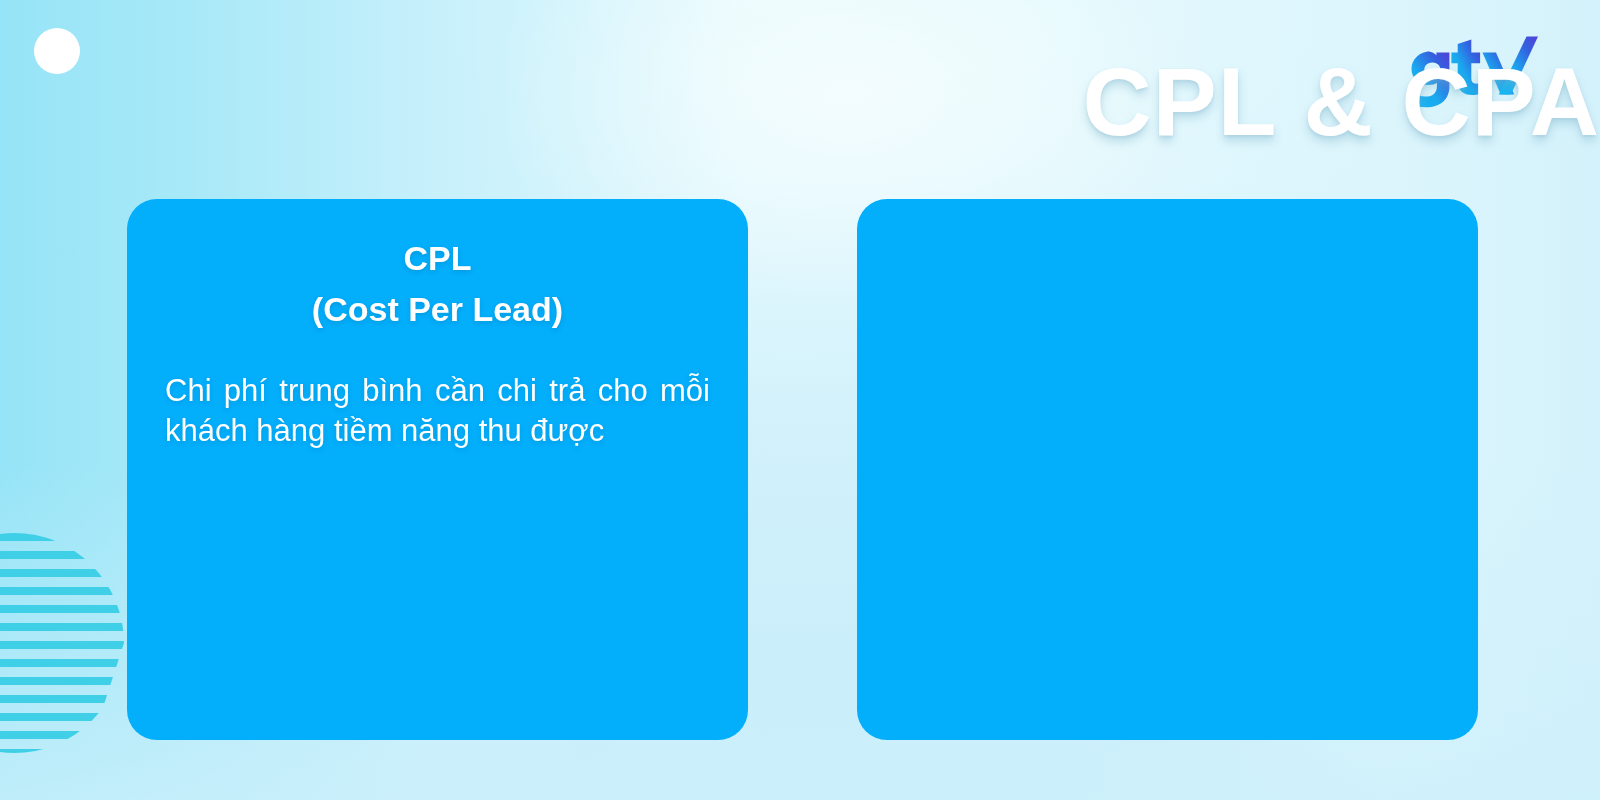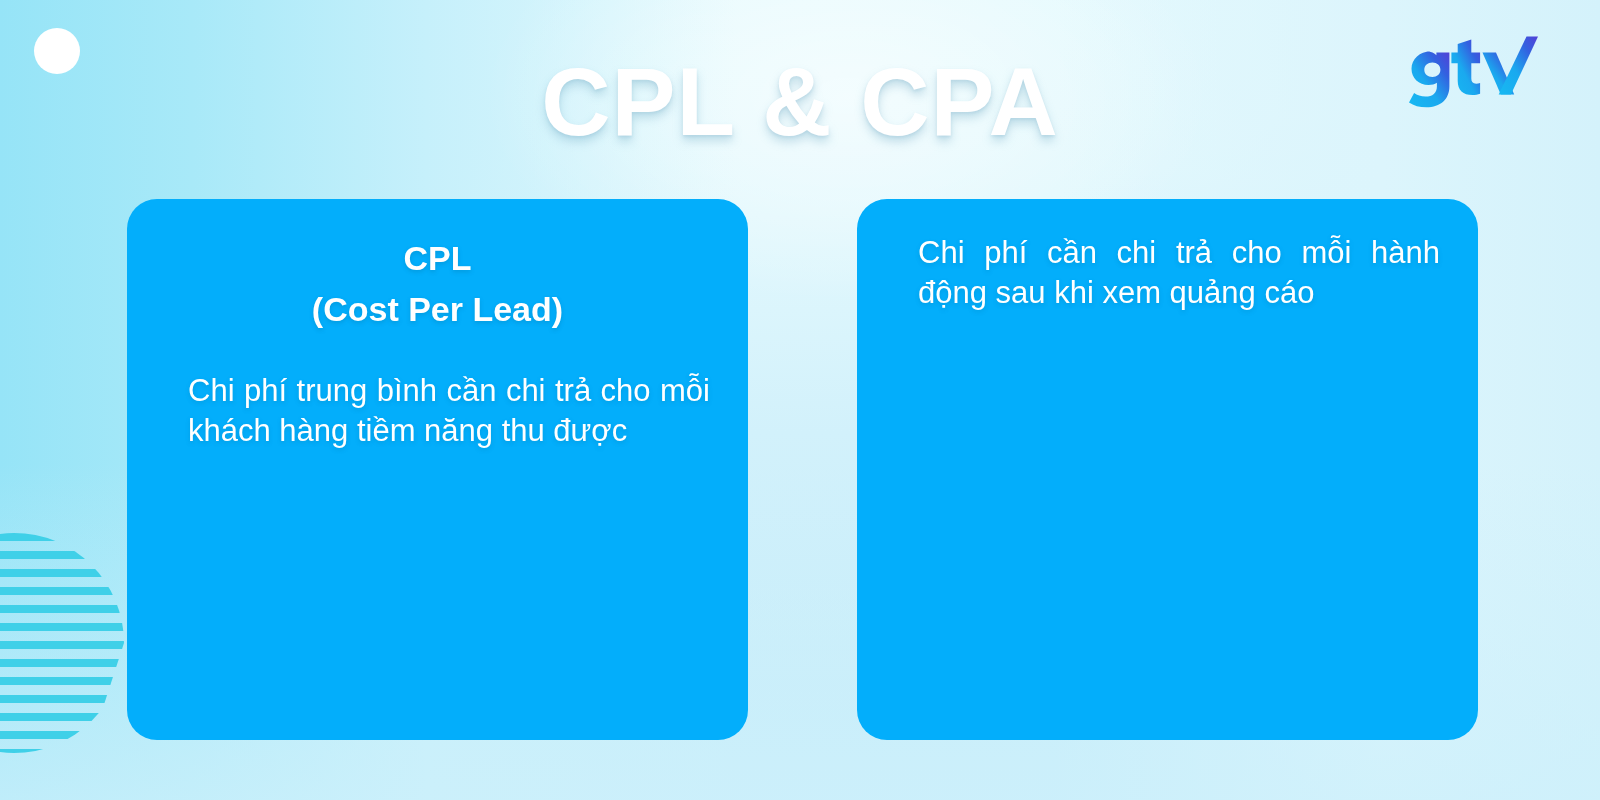--- a/index.html
+++ b/index.html
@@ -95,21 +95,21 @@
     height: 84px;
   }
   .logo svg { display: block; width: 100%; height: 100%; }
 
   
   .title {
     position: absolute;
     left: 0;
     top: 52px;
     width: 100%;
-    text-align: center;
+    text-align: right;
     font-size: 96px;
     font-weight: 700;
     letter-spacing: 1px;
     color: #ffffff;
     text-shadow: 0 6px 10px rgba(120,175,200,0.38), 0 2px 3px rgba(120,175,200,0.22);
     line-height: 1.05;
     white-space: nowrap;
   }
 
   
@@ -135,21 +135,21 @@
   .card-heading {
     text-align: center;
     color: #ffffff;
     font-size: 34px;
     font-weight: 700;
     line-height: 1.5;
     text-shadow: 0 2px 4px rgba(0,110,160,0.30);
     margin-bottom: 36px;
     white-space: pre-line;
   }
-  .card-body { display: block; margin-left: 23px; }
+  .card-body { display: block; }
   .card-para {
     color: #ffffff;
     font-size: 31px;
     font-weight: 400;
     line-height: 1.28;
     text-align: justify;
     text-align-last: left;
     text-shadow: 0 2px 4px rgba(0,110,160,0.26);
     margin: 0 0 34px 0;
     hyphens: none;
@@ -199,18 +199,17 @@
     <div class="card">
       <div class="card-heading">CPL
 (Cost Per Lead)</div>
       <div class="card-body">
         <p class="card-para">Chi phí trung bình cần chi trả cho mỗi khách hàng tiềm năng thu được</p>
       </div>
     </div>
 
     <div class="card">
       <div class="card-body">
-        <p class="card-para">Chi phí cần chi trả cho mỗi hành động sau khi xem quảng cáo</p>
       </div>
     </div>
 
   </div>
 </div>
 
 </body></html>

